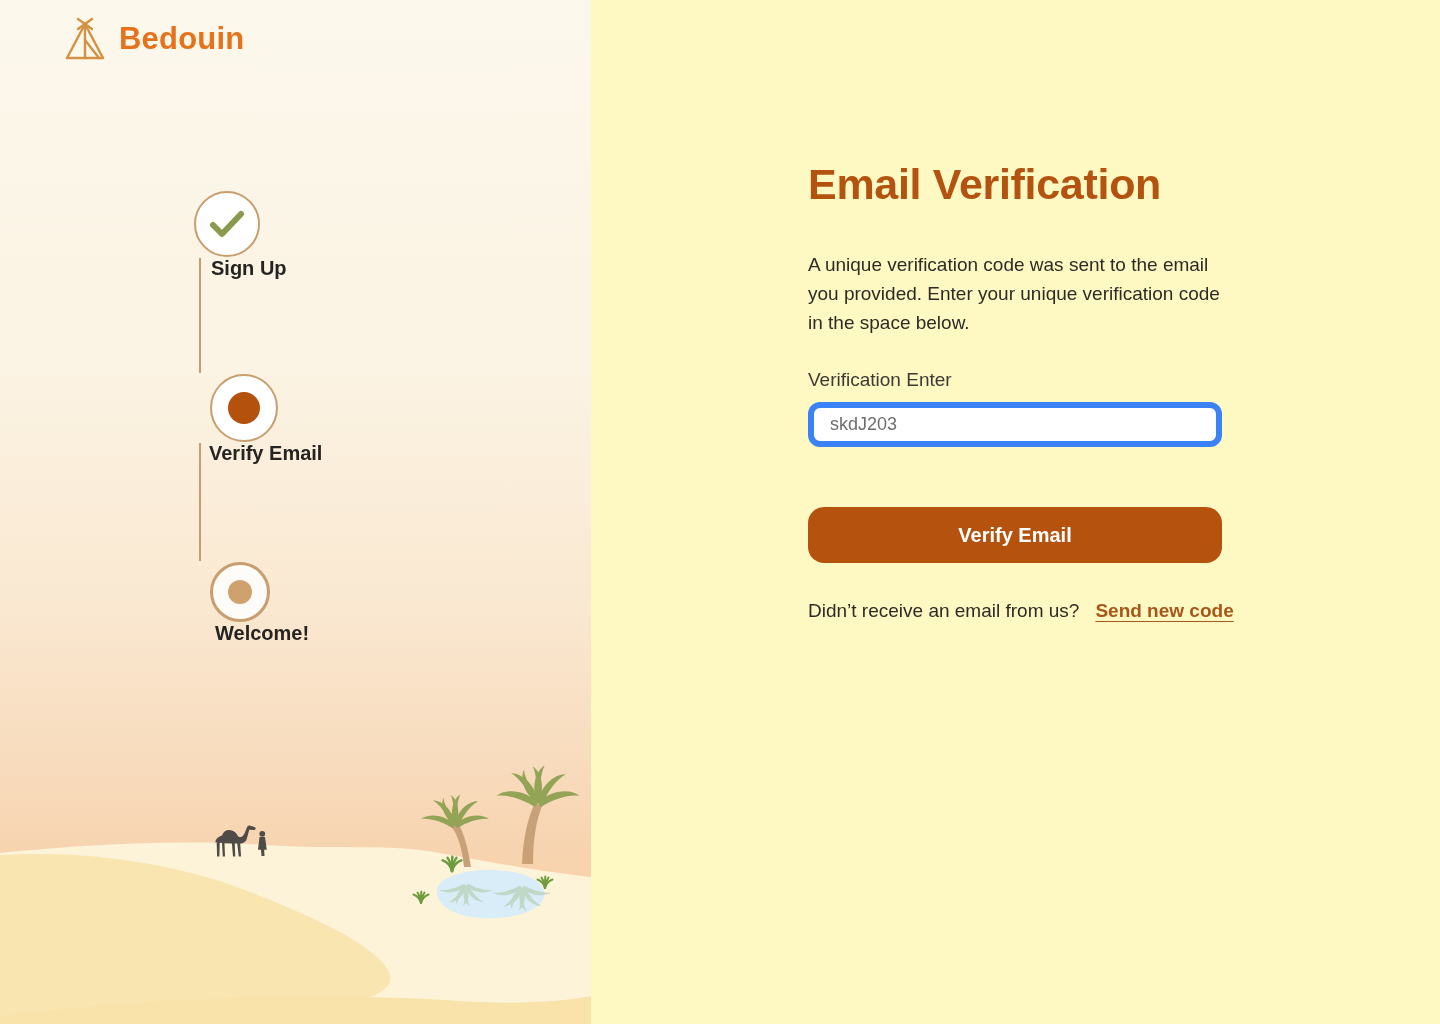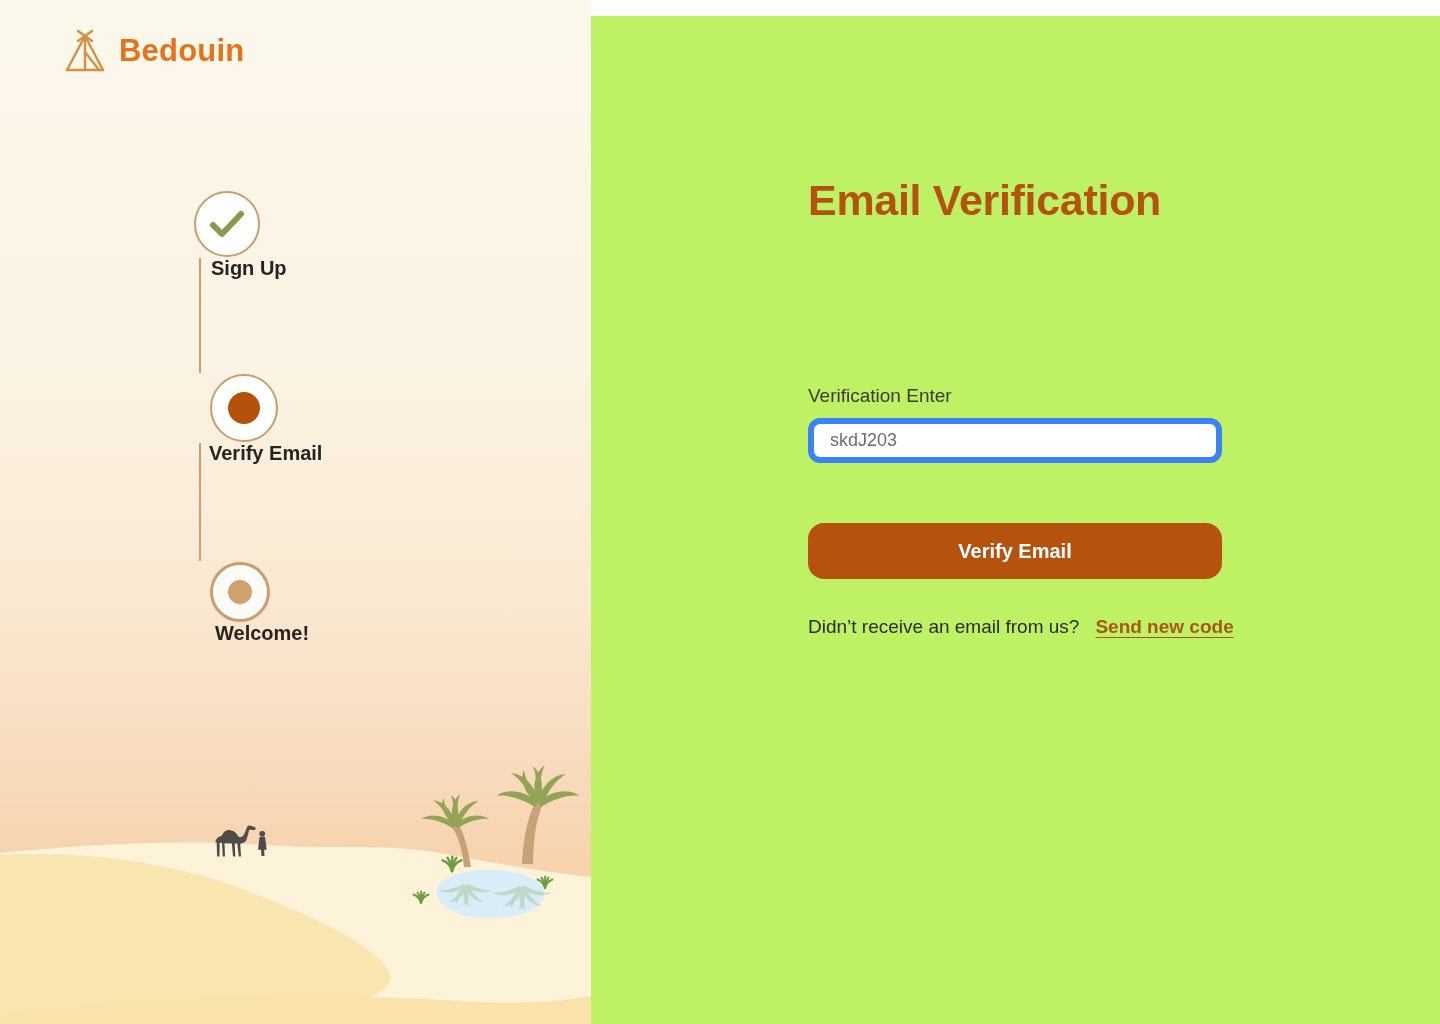--- a/index.html
+++ b/index.html
@@ -5,21 +5,21 @@
   * { margin:0; padding:0; box-sizing:border-box; }
   html,body { width:1440px; height:1024px; }
   body { font-family:"Liberation Sans", sans-serif; background:#fefdfc; overflow:hidden; }
   .page { display:flex; width:1440px; height:1024px; }
 
   
   .left-panel {
     position:relative; width:591px; height:1024px; flex:0 0 591px; overflow:hidden;
     background:linear-gradient(180deg,#fcf8ec 0%,#fbf3e3 36%,#fae9d2 58%,#f8dcbe 74%,#f7d3ae 84%,#f6cfa8 100%);
   }
-  .logo { position:absolute; left:62px; top:28px; display:flex; align-items:center; gap:11px; }
+  .logo { position:absolute; left:62px; top:16px; display:flex; align-items:center; gap:11px; }
   .logo-icon { width:46px; height:46px; }
   .logo-text { font-size:31px; font-weight:700; color:#e6731c; letter-spacing:.2px; }
 
   .stepper-line { position:absolute; left:199px; width:2px; background:#c89e6e; }
   .line-1 { top:258px; height:115px; }
   .line-2 { top:443px; height:118px; }
 
   .step { position:absolute; display:flex; align-items:center;flex-direction:column; }
   .step-1 { left:167px; top:191px; }
   .step-2 { left:166px; top:374px; }
@@ -33,21 +33,21 @@
   .dot-next   { width:24px; height:24px; border-radius:50%; background:#cfa26d; }
 
   .step-label { font-size:20px; font-weight:700; color:#262422; white-space:nowrap; }
   .step-1 .step-label { margin-left:44px; }
   .step-2 .step-label { margin-left:43px; }
   .step-3 .step-label { margin-left:45px; }
 
   .illustration { position:absolute; left:0; bottom:0; width:591px; height:300px; display:block; }
 
   
-  .right-panel { position:relative; flex:1; background:#bef264;margin-top:16px; }
+  .right-panel { position:relative; flex:1; background:#fef9c3; }
   .page-title { position:absolute; left:217px; top:160px; font-size:43px; font-weight:700; color:#b4530f; letter-spacing:-.3px; }
   .page-desc { position:absolute; left:217px; top:250px; width:424px; font-size:19px; line-height:29px; color:#2e2b27; }
   .field-label { position:absolute; left:217px; top:369px; font-size:19px; font-weight:500; color:#3e3933; }
   .code-input {
     position:absolute; left:217px; top:402px; width:414px; height:45px;
     border:6px solid #3b82f6; border-radius:12px; background:#fff;
     padding:0 16px; font-size:18px; color:#6e6e6e; font-family:"Liberation Sans",sans-serif; outline:none;
   }
   .code-input::placeholder { color:#6e6e6e; opacity:1; }
   .verify-btn {
@@ -159,20 +159,21 @@
         <circle cx="40.2" cy="7.8" r="2.3"></circle>
         <path d="M38 10.3 L42.4 10.3 L43.8 20.5 L41.7 20.5 L42 25.6 L39.6 25.6 L39.2 20.5 L36.8 20.5 Z"></path>
       </g>
     </svg>
   </aside>
 
   <main class="right-panel">
 
     <h1 class="page-title">Email Verification</h1>
 
+    <p class="page-desc">A unique verification code was sent to the email you provided. Enter your unique verification code in the space below.</p>
 
     <label class="field-label" for="code">Verification Enter</label>
 
     <input id="code" class="code-input" type="text" placeholder="skdJ203" style="">
 
     <button class="verify-btn">Verify Email</button>
 
     <div class="resend-row">
       <span>Didn’t receive an email from us?</span>
       <a class="resend-link">Send new code</a>

